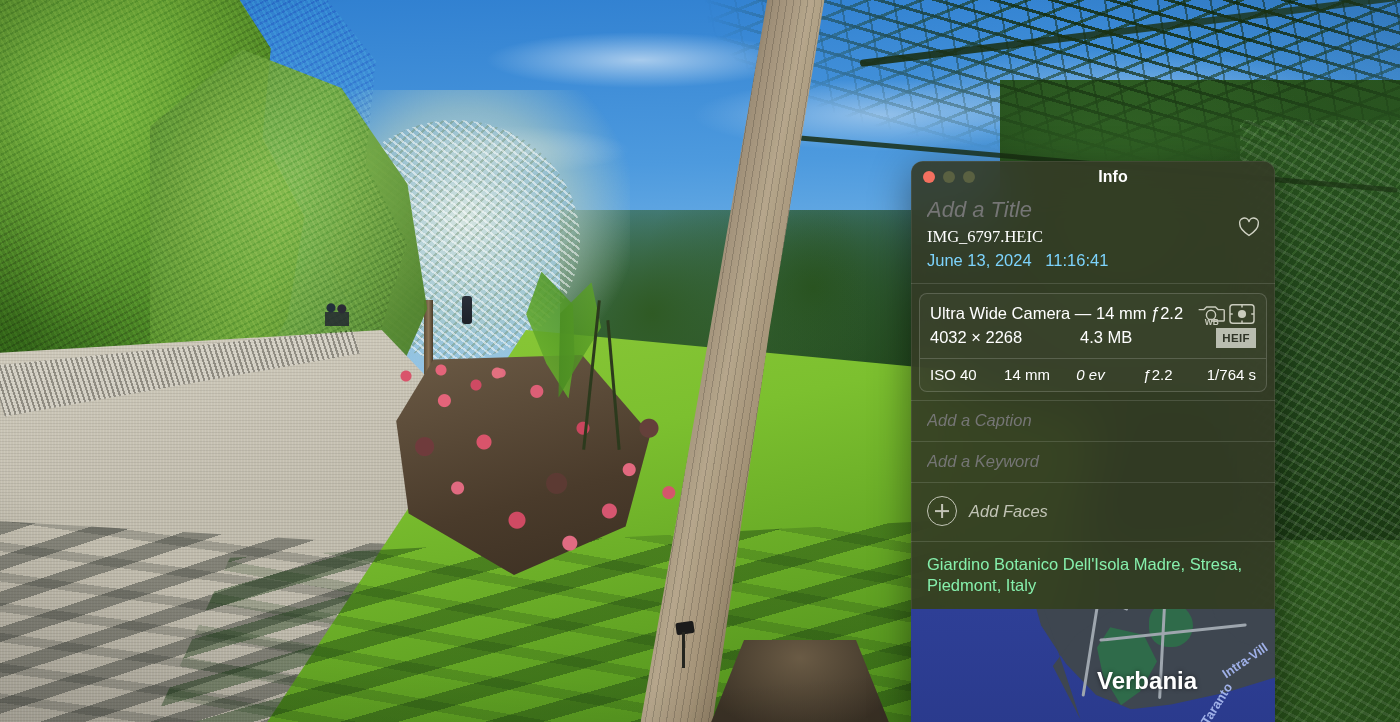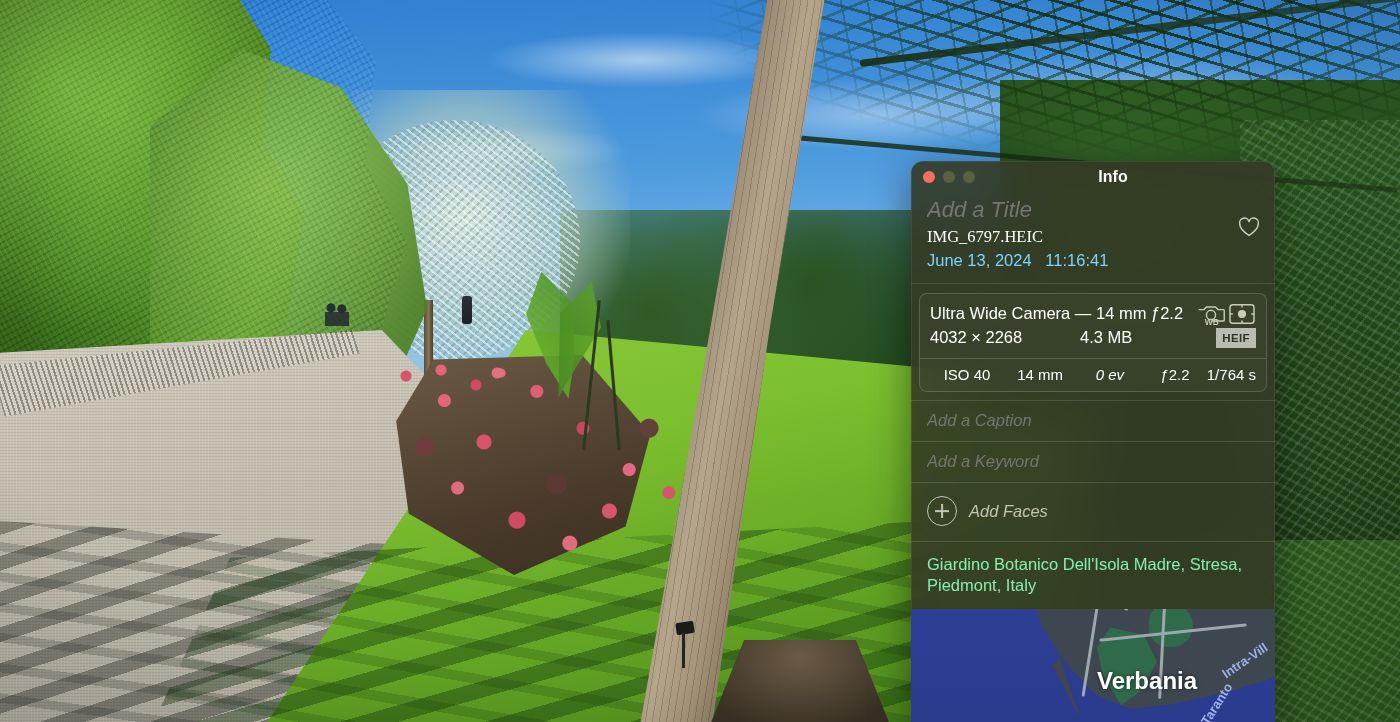--- a/index.html
+++ b/index.html
@@ -331,21 +331,21 @@
   .fsize { flex:1; }
   .heif {
     background:#b9bdb0; color:#2e3326; font-size:11.5px; font-weight:700;
     padding:1.5px 6px; border-radius:0; letter-spacing:.4px;
     align-self:center; margin-left:auto;
   }
   .cam-icons { position:absolute; right:10px; top:8px; display:flex; gap:2px; align-items:center; }
 
   .cam-divider { height:1px; background:rgba(255,255,255,.17); }
   .exif-row { display:flex; padding:7px 10px 8px 10px; font-size:15px; color:#fff; }
-  .exif-row span { white-space:nowrap;text-align:center; }
+  .exif-row span { white-space:nowrap; }
   .exif-row span:nth-child(1){ width:84px; }
   .exif-row span:nth-child(2){ width:82px; }
   .exif-row span:nth-child(3){ width:76px;font-style:italic; }
   .exif-row span:nth-child(4){ width:72px; }
   .exif-row span:nth-child(5){ text-align:right; flex:1; }
 
   .field {
     padding:10px 16px 11px 16px; font-size:16.5px; font-style:italic;
     color:#b9bbae; background:transparent; border:none; outline:none;
     display:block; width:100%; font-family:"Liberation Sans", sans-serif;

